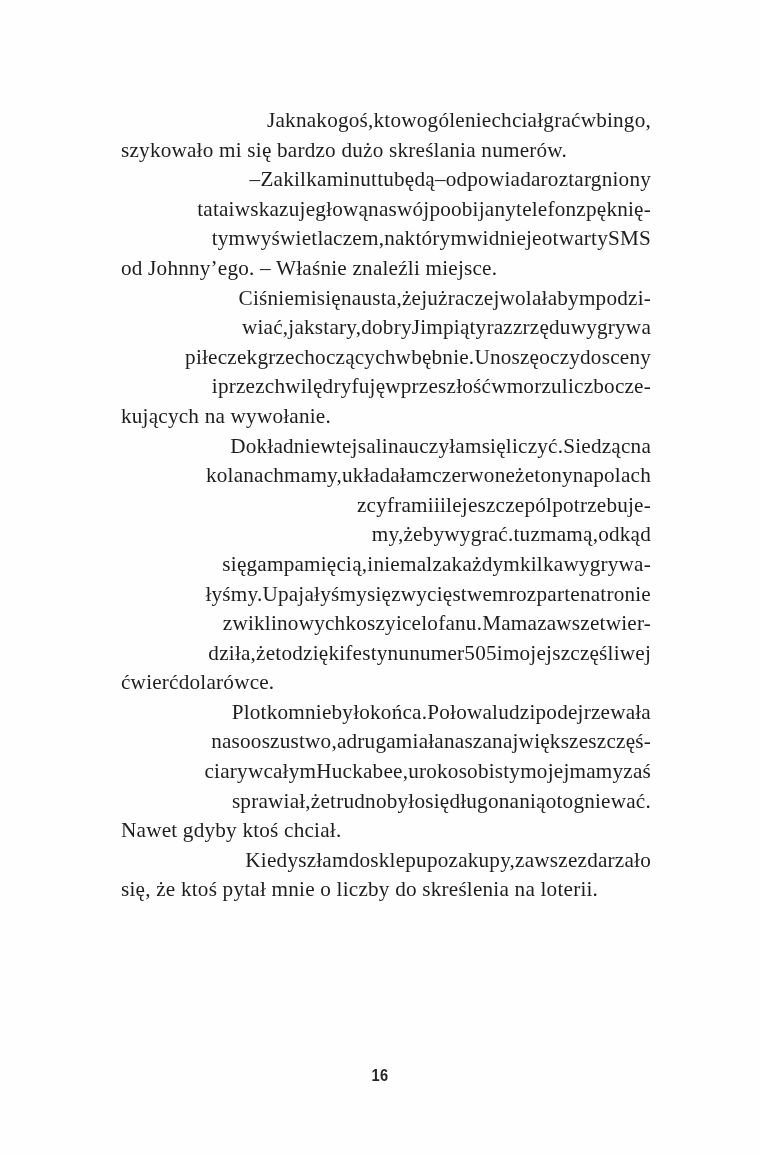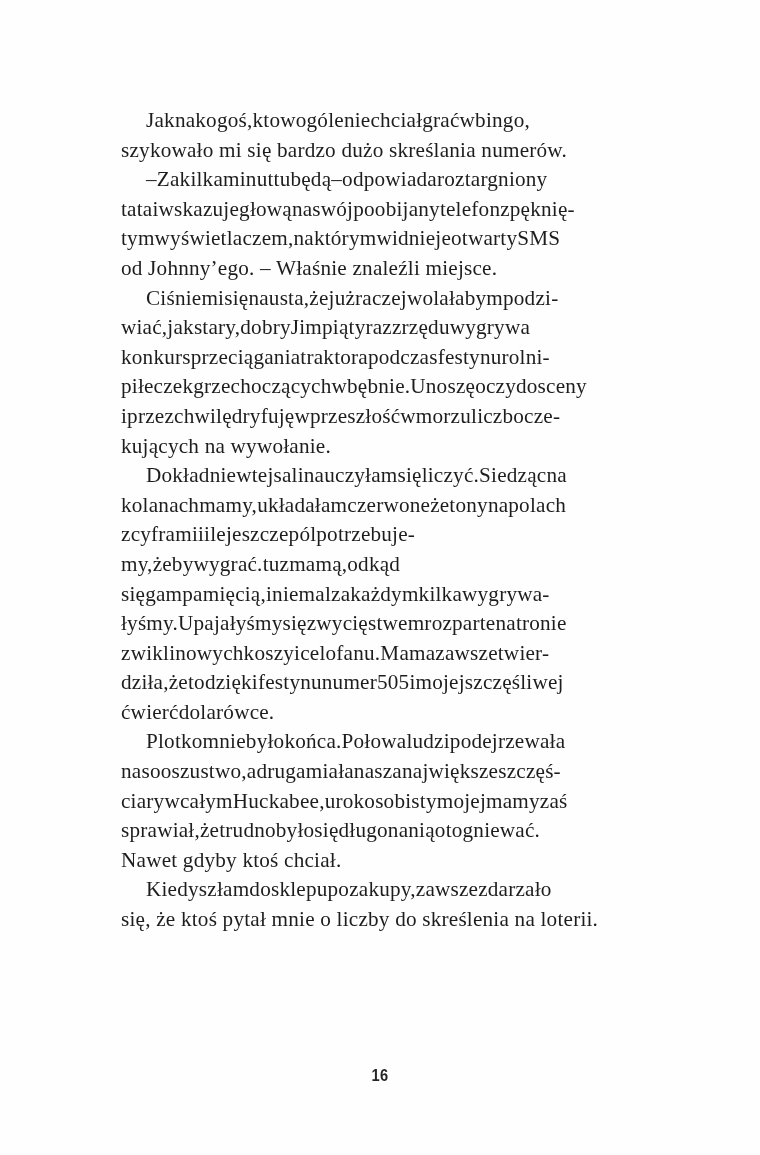--- a/index.html
+++ b/index.html
@@ -44,21 +44,21 @@
     line-height: 29.6px;
     height: 29.6px;
     color: #1d1d1d;
     letter-spacing: 0.01em;
     white-space: pre;
     overflow: visible;
   }
 
   
   .line.justify {
-    justify-content: flex-start;
+    justify-content: flex-end;
   }
   .line.last {
     justify-content: flex-start;
   }
   .line.indent .word:first-child {
     margin-left: 25px;
   }
 
   .word {
     white-space: pre;
@@ -90,21 +90,20 @@
       </div>
       <div class="paragraph">
         <div class="line justify indent"><span class="word">–</span><span class="word">Za</span><span class="word">kilka</span><span class="word">minut</span><span class="word">tu</span><span class="word">będą</span><span class="word">–</span><span class="word">odpowiada</span><span class="word">roztargniony</span></div>
         <div class="line justify"><span class="word">tata</span><span class="word">i</span><span class="word">wskazuje</span><span class="word">głową</span><span class="word">na</span><span class="word">swój</span><span class="word">poobijany</span><span class="word">telefon</span><span class="word">z</span><span class="word">pęknię-</span></div>
         <div class="line justify"><span class="word">tym</span><span class="word">wyświetlaczem,</span><span class="word">na</span><span class="word">którym</span><span class="word">widnieje</span><span class="word">otwarty</span><span class="word">SMS</span></div>
         <div class="line last">od Johnny’ego. – Właśnie znaleźli miejsce.</div>
       </div>
       <div class="paragraph">
         <div class="line justify indent"><span class="word">Ciśnie</span><span class="word">mi</span><span class="word">się</span><span class="word">na</span><span class="word">usta,</span><span class="word">że</span><span class="word">już</span><span class="word">raczej</span><span class="word">wolałabym</span><span class="word">podzi-</span></div>
         <div class="line justify"><span class="word">wiać,</span><span class="word">jak</span><span class="word">stary,</span><span class="word">dobry</span><span class="word">Jim</span><span class="word">piąty</span><span class="word">raz</span><span class="word">z</span><span class="word">rzędu</span><span class="word">wygrywa</span></div>
-        <div class="line justify"><span class="word">konkurs</span><span class="word">przeciągania</span><span class="word">traktora</span><span class="word">podczas</span><span class="word">festynu</span><span class="word">rolni-</span></div>
         <div class="line justify"><span class="word">piłeczek</span><span class="word">grzechoczących</span><span class="word">w</span><span class="word">bębnie.</span><span class="word">Unoszę</span><span class="word">oczy</span><span class="word">do</span><span class="word">sceny</span></div>
         <div class="line justify"><span class="word">i</span><span class="word">przez</span><span class="word">chwilę</span><span class="word">dryfuję</span><span class="word">w</span><span class="word">przeszłość</span><span class="word">w</span><span class="word">morzu</span><span class="word">liczb</span><span class="word">ocze-</span></div>
         <div class="line last">kujących na wywołanie.</div>
       </div>
       <div class="paragraph">
         <div class="line justify indent"><span class="word">Dokładnie</span><span class="word">w</span><span class="word">tej</span><span class="word">sali</span><span class="word">nauczyłam</span><span class="word">się</span><span class="word">liczyć.</span><span class="word">Siedząc</span><span class="word">na</span></div>
         <div class="line justify"><span class="word">kolanach</span><span class="word">mamy,</span><span class="word">układałam</span><span class="word">czerwone</span><span class="word">żetony</span><span class="word">na</span><span class="word">polach</span></div>
         <div class="line justify"><span class="word">z</span><span class="word">cyframi</span><span class="word">i</span><span class="word">ile</span><span class="word">jeszcze</span><span class="word">pól</span><span class="word">potrzebuje-</span></div>
         <div class="line justify"><span class="word">my,</span><span class="word">żeby</span><span class="word">wygrać.</span><span class="word">tu</span><span class="word">z</span><span class="word">mamą,</span><span class="word">odkąd</span></div>
         <div class="line justify"><span class="word">sięgam</span><span class="word">pamięcią,</span><span class="word">i</span><span class="word">niemal</span><span class="word">za</span><span class="word">każdym</span><span class="word">kilka</span><span class="word">wygrywa-</span></div>

